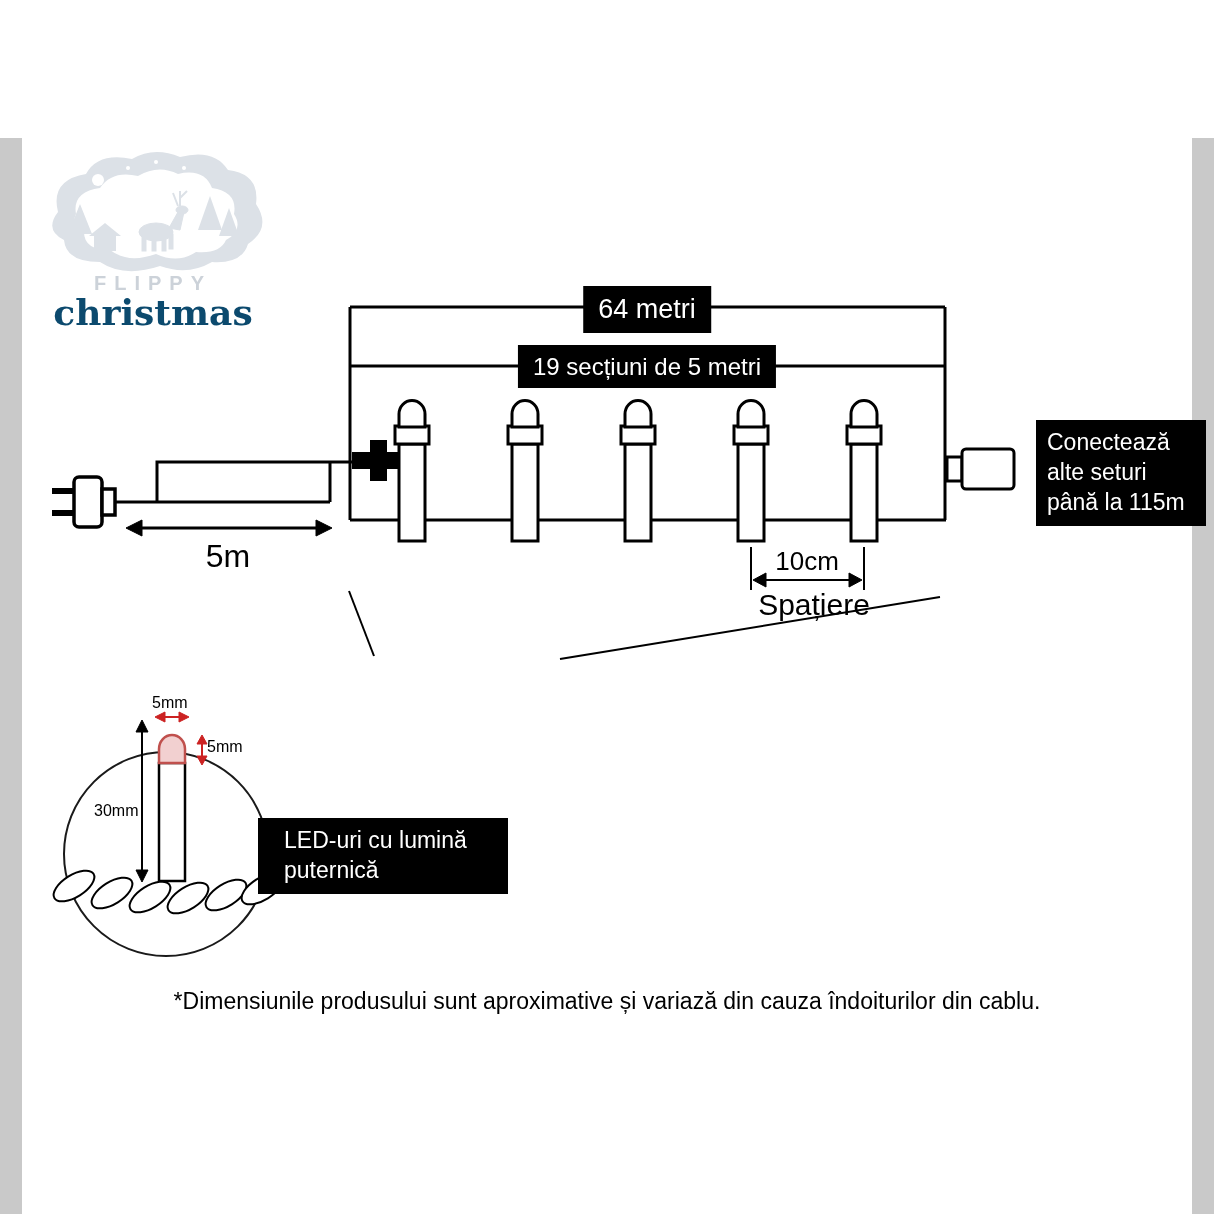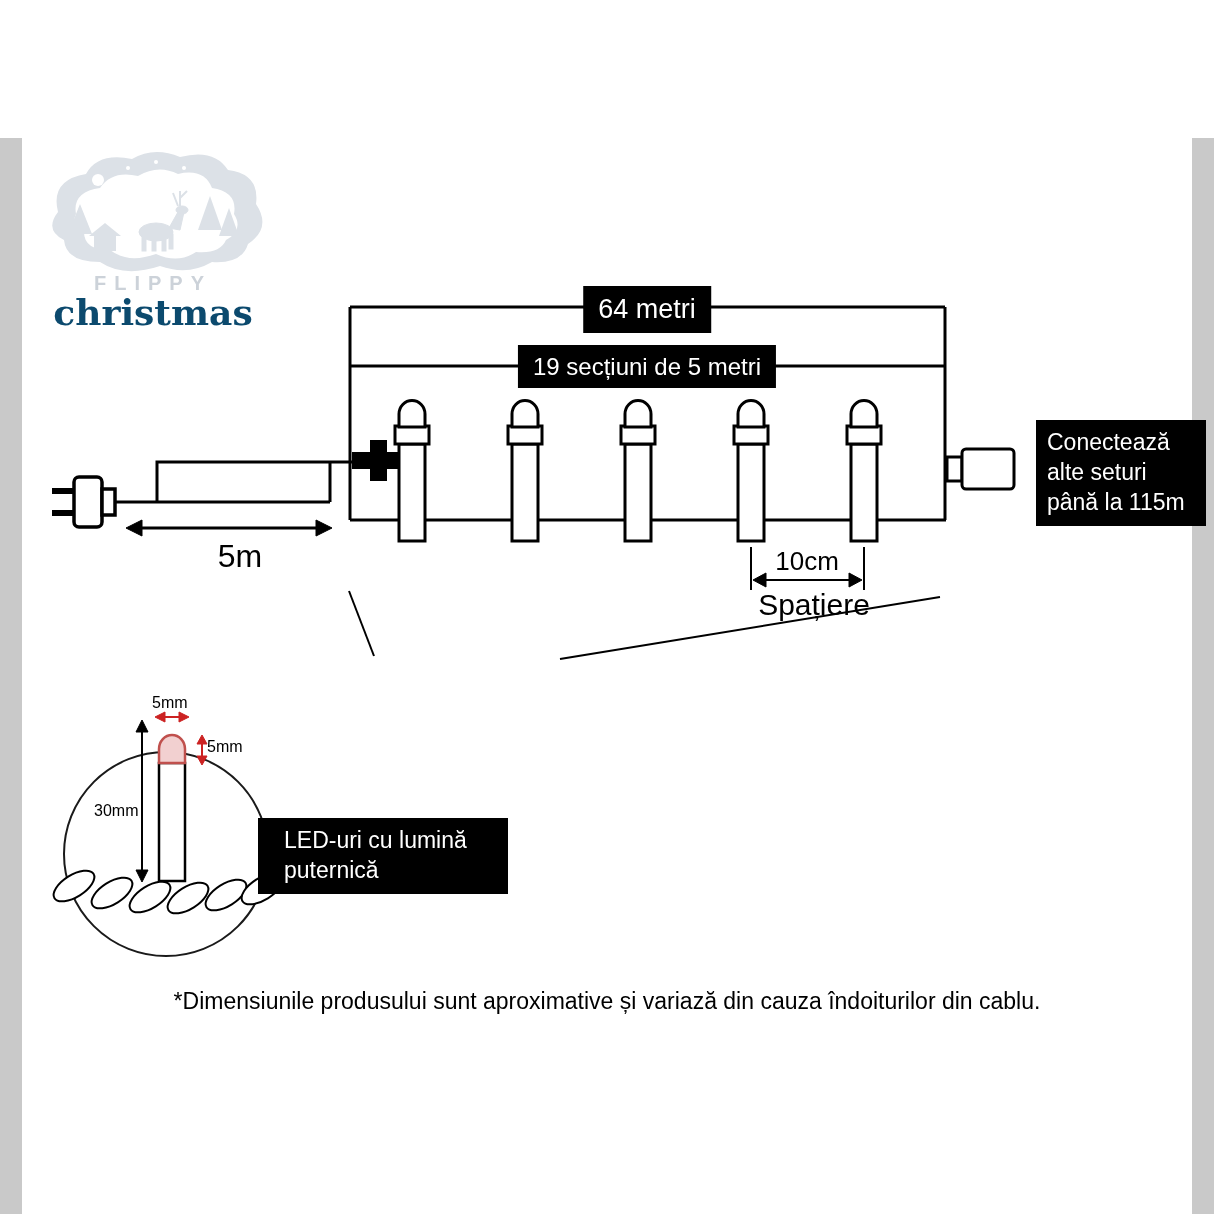--- a/index.html
+++ b/index.html
@@ -37,21 +37,21 @@
   }
   .center-x{transform:translateX(-50%);}
 
   .box-total{left:647px;top:286px;font-size:27px;}
   .box-sections{left:647px;top:345px;font-size:24px;}
   .box-connect{left:1018px;top:420px;width:148px;white-space:normal;font-size:23px;padding:8px 11px;margin-left:18px;}
   .box-ledcount{left:375px;top:640px;font-size:23px;padding:6px 13px;}
   .box-callout{left:258px;top:818px;width:198px;white-space:normal;font-size:23px;padding:8px 26px;}
 
   .plain-label{position:absolute;color:#000;}
-  .lbl-5m{left:240px;top:538px;font-size:32px;}
+  .lbl-5m{left:228px;top:538px;font-size:32px;}
   .lbl-10cm{left:807px;top:546px;font-size:26px;}
   .lbl-spatiere{left:814px;top:588px;font-size:30px;}
   .lbl-led-heading{left:56px;top:656px;font-size:29px;}
   .lbl-small{font-size:16px;}
   .lbl-tipw{left:152px;top:694px;}
   .lbl-tiph{left:207px;top:738px;}
   .lbl-bodyh{left:94px;top:802px;}
 
   .footer-note{
     position:absolute;left:0;right:0;top:988px;

